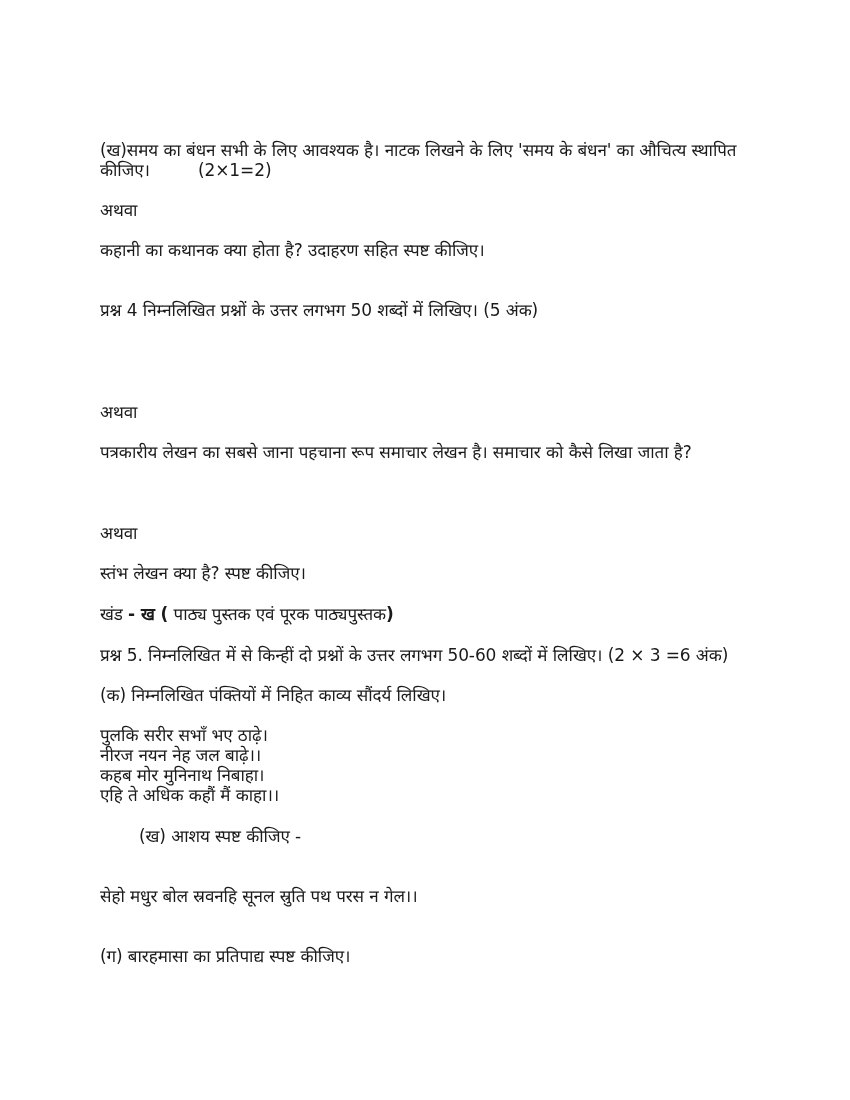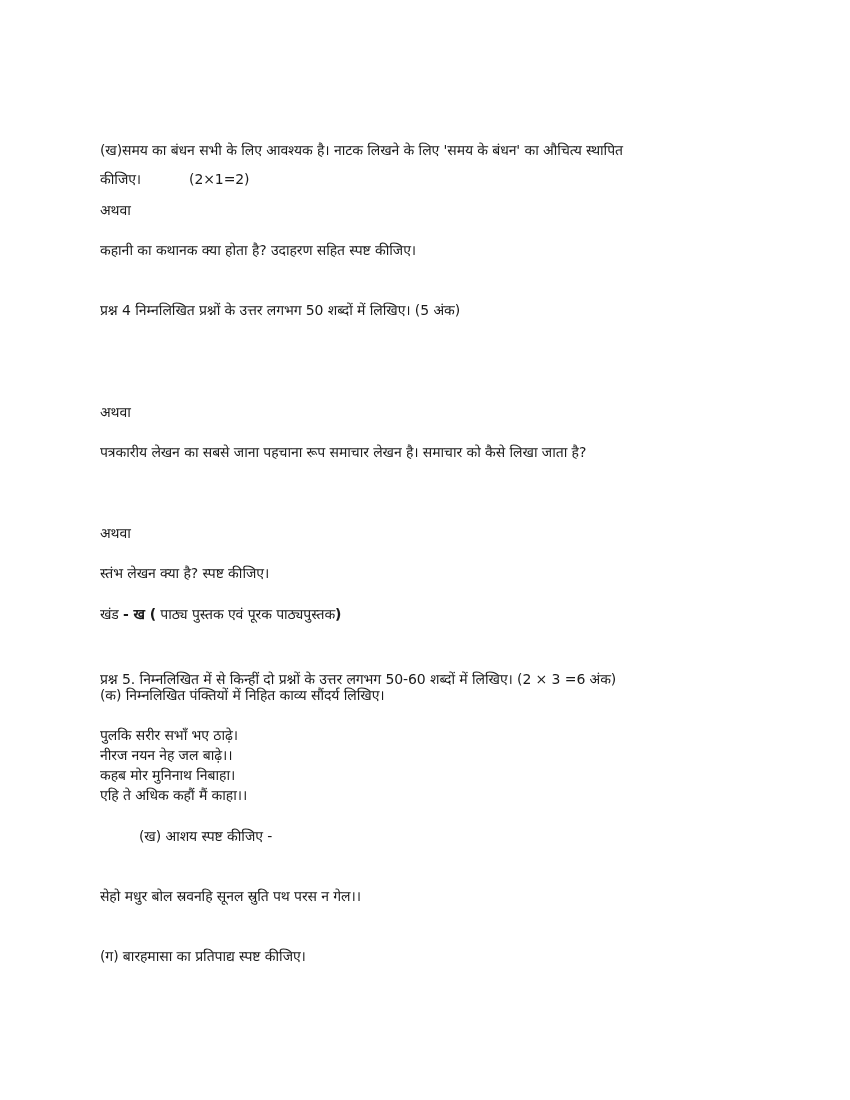--- a/index.html
+++ b/index.html
@@ -19,40 +19,40 @@
       position: absolute;
       left: 0;
       top: 0;
       width: 850px;
       height: 1100px;
       background: #ffffff;
     }
     .line {
       position: absolute;
       left: 100px;
-      font-size: 14px;
+      font-size: 17px;
       line-height: 20px;
       white-space: nowrap;
       letter-spacing: -0.1px;
     }
     .marks {
       display: inline-block;
       margin-left: 48px;
     }
     .b {
       font-weight: bold;
     }
   </style>
 </head>
 <body>
 
 <div class="page">
 
   <div class="line" style="top:140px;">(ख)समय का बंधन सभी के लिए आवश्यक है। नाटक लिखने के लिए 'समय के बंधन' का औचित्य स्थापित</div>
-  <div class="line" style="top:160px;margin-top:9px;">
+  <div class="line" style="top:160px;">
     <span>कीजिए।</span><span class="marks">(2×1=2)</span>
   </div>
 
   <div class="line" style="top:200px;">अथवा</div>
 
   <div class="line" style="top:240px;">कहानी का कथानक क्या होता है? उदाहरण सहित स्पष्ट कीजिए।</div>
 
   <div class="line" style="top:300px;">प्रश्न 4  निम्नलिखित प्रश्नों के उत्तर लगभग  50 शब्दों में लिखिए। (5 अंक)</div>
 
 
@@ -62,21 +62,21 @@
 
 
   <div class="line" style="top:523px;">अथवा</div>
 
   <div class="line" style="top:563px;">स्तंभ लेखन क्या है? स्पष्ट कीजिए।</div>
 
   <div class="line" style="top:604px;">
     <span>खंड </span><span class="b">- ख (</span><span> पाठ्य पुस्तक एवं पूरक पाठ्यपुस्तक</span><span class="b">)</span>
   </div>
 
-  <div class="line" style="top:669px;text-align:center;">प्रश्न 5. निम्नलिखित में से किन्हीं दो प्रश्नों के उत्तर लगभग 50-60 शब्दों में लिखिए। (2 × 3 =6 अंक)</div>
+  <div class="line" style="top:645px;text-align:center;">प्रश्न 5. निम्नलिखित में से किन्हीं दो प्रश्नों के उत्तर लगभग 50-60 शब्दों में लिखिए। (2 × 3 =6 अंक)</div>
 
   <div class="line" style="top:685px;">(क) निम्नलिखित पंक्तियों में निहित काव्य सौंदर्य लिखिए।</div>
 
   <div class="line" style="top:725px;">पुलकि सरीर सभाँ भए ठाढ़े।</div>
   <div class="line" style="top:745px;">नीरज नयन नेह जल बाढ़े।।</div>
   <div class="line" style="top:765px;">कहब मोर मुनिनाथ निबाहा।</div>
   <div class="line" style="top:785px;">एहि ते अधिक कहौं मैं काहा।।</div>
 
   <div class="line" style="top:826px;margin-left:39px;">(ख) आशय स्पष्ट कीजिए -</div>
 

